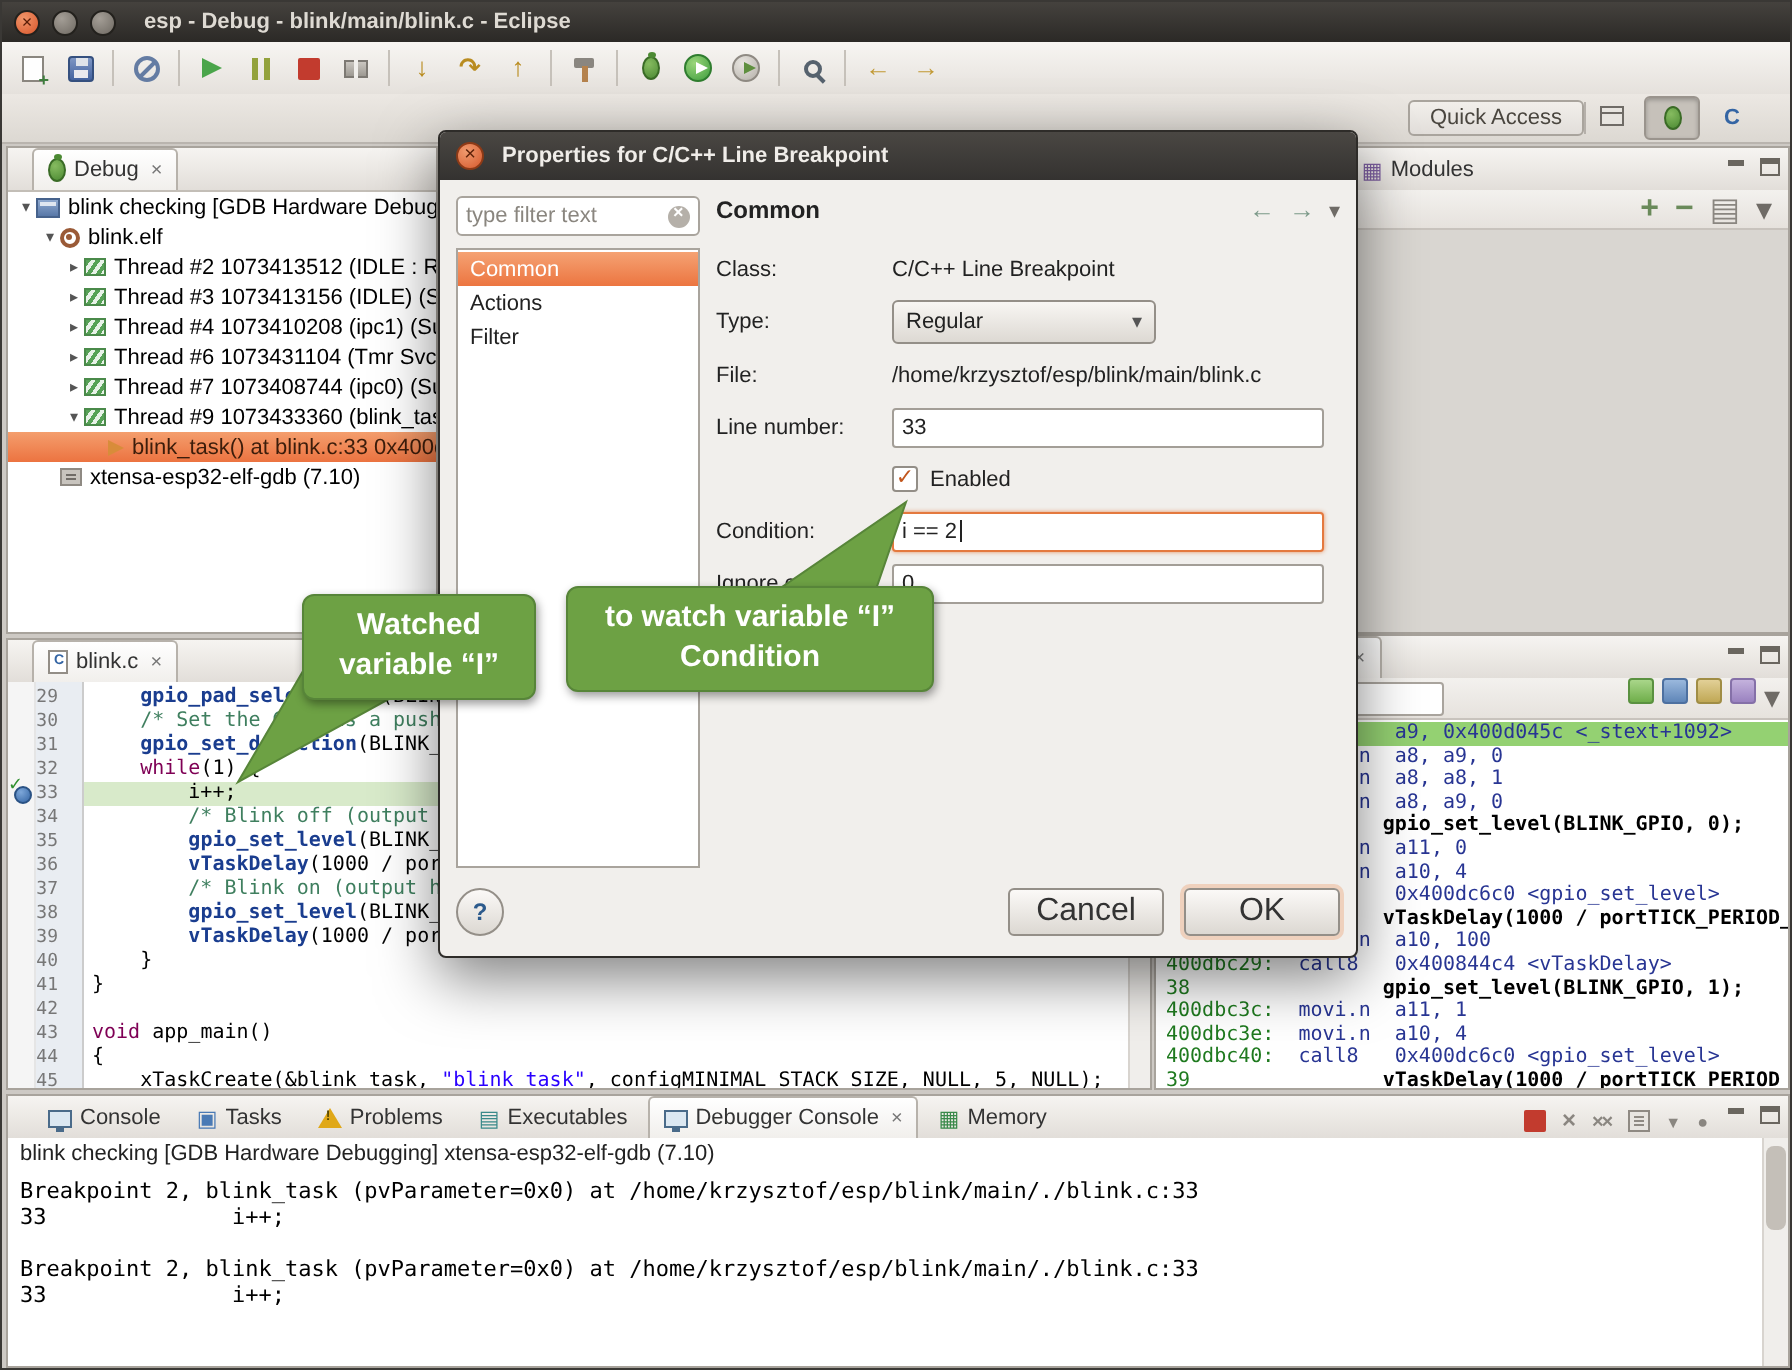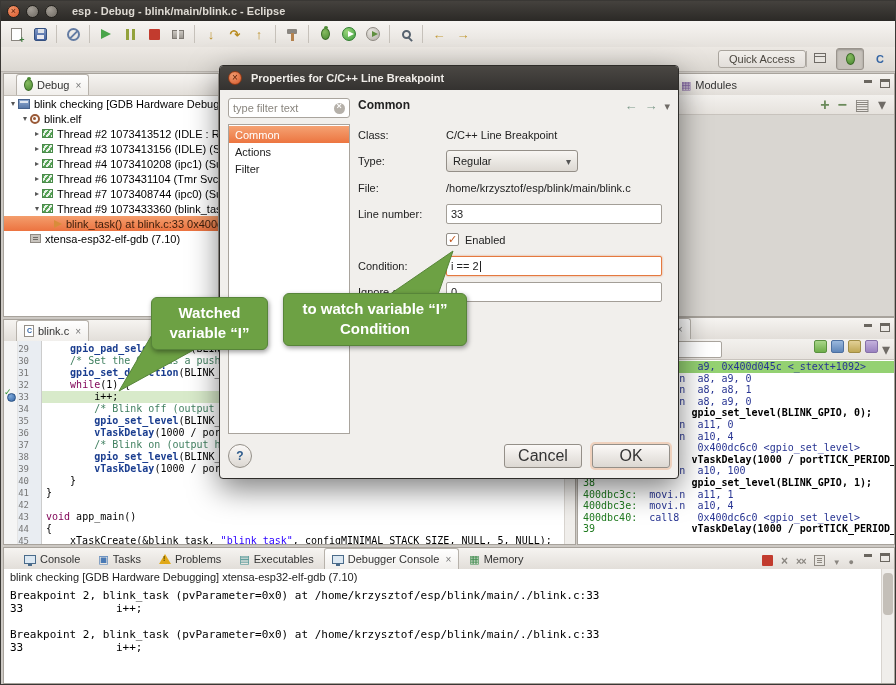--- a/index.html
+++ b/index.html
@@ -17,21 +17,21 @@
   .wtitle{color:#dedad3;font-size:11px;font-weight:bold;margin-left:8px;white-space:nowrap}
 
   
   .toolbar{position:absolute;left:0;top:20px;right:0;height:26px;
     background:linear-gradient(#f7f5f2,#e5e1dc);border-bottom:1px solid #cbc6c0;
     display:flex;align-items:center;padding-left:4px;gap:2px}
   .tb-btn{width:22px;height:22px;display:flex;align-items:center;justify-content:center;border-radius:3px;flex:none}
   .tb-sep{width:1px;height:18px;background:#c6c1ba;margin:0 3px;flex:none}
   .toolbar2{position:absolute;left:0;top:46px;right:0;height:24px;
     background:linear-gradient(#ece8e3,#dcd8d2);border-bottom:1px solid #b9b4ae;
-    display:flex;align-items:center;justify-content:flex-end;padding-right:2px;}
+    display:flex;align-items:center;justify-content:flex-end;padding-right:16px;}
   .qa-btn{font-size:11px;color:#4a463f;border:1px solid #a9a49d;border-radius:3px;padding:2px 10px;
     background:linear-gradient(#f2efeb,#e2deda)}
   .psep{width:1px;height:16px;background:#b5b0aa}
   .persp-btn{width:26px;height:20px;display:flex;align-items:center;justify-content:center;border-radius:3px}
   .persp-btn.active{background:#c6c1ba;border:1px solid #9a948d;box-shadow:inset 0 1px 2px rgba(0,0,0,.25)}
 
   
   .ic{display:inline-block;position:relative;box-sizing:border-box;flex:none}
   .ic-new{width:11px;height:13px;background:#fefefe;border:1px solid #8a867f}
   .ic-new::after{content:"+";position:absolute;right:-4px;bottom:-5px;color:#3e7d3e;font-size:9px;font-weight:bold}
@@ -481,20 +481,21 @@
         <div class="dis-row current"><span class="dis-addr">400dbc16:</span><span class="dis-instr">  l32r    a9, 0x400d045c &lt;_stext+1092&gt;</span></div>
         <div class="dis-row"><span class="dis-addr">400dbc19:</span><span class="dis-instr">  l32i.n  a8, a9, 0</span></div>
         <div class="dis-row"><span class="dis-addr">400dbc1b:</span><span class="dis-instr">  addi.n  a8, a8, 1</span></div>
         <div class="dis-row"><span class="dis-addr">400dbc1d:</span><span class="dis-instr">  s32i.n  a8, a9, 0</span></div>
         <div class="dis-row"><span class="dis-addr">35</span><span class="dis-src">                gpio_set_level(BLINK_GPIO, 0);</span></div>
         <div class="dis-row"><span class="dis-addr">400dbc1f:</span><span class="dis-instr">  movi.n  a11, 0</span></div>
         <div class="dis-row"><span class="dis-addr">400dbc21:</span><span class="dis-instr">  movi.n  a10, 4</span></div>
         <div class="dis-row"><span class="dis-addr">400dbc23:</span><span class="dis-instr">  call8   0x400dc6c0 &lt;gpio_set_level&gt;</span></div>
         <div class="dis-row"><span class="dis-addr">36</span><span class="dis-src">                vTaskDelay(1000 / portTICK_PERIOD_MS);</span></div>
         <div class="dis-row"><span class="dis-addr">400dbc26:</span><span class="dis-instr">  movi.n  a10, 100</span></div>
+        <div class="dis-row"><span class="dis-addr">400dbc29:</span><span class="dis-instr">  call8   0x400844c4 &lt;vTaskDelay&gt;</span></div>
         <div class="dis-row"><span class="dis-addr">38</span><span class="dis-src">                gpio_set_level(BLINK_GPIO, 1);</span></div>
         <div class="dis-row"><span class="dis-addr">400dbc3c:</span><span class="dis-instr">  movi.n  a11, 1</span></div>
         <div class="dis-row"><span class="dis-addr">400dbc3e:</span><span class="dis-instr">  movi.n  a10, 4</span></div>
         <div class="dis-row"><span class="dis-addr">400dbc40:</span><span class="dis-instr">  call8   0x400dc6c0 &lt;gpio_set_level&gt;</span></div>
         <div class="dis-row"><span class="dis-addr">39</span><span class="dis-src">                vTaskDelay(1000 / portTICK_PERIOD_MS);</span></div>
       </div>
   </div>
 
   <div class="panel console-panel">
     <div class="view-tabs" id="console-tabs">

